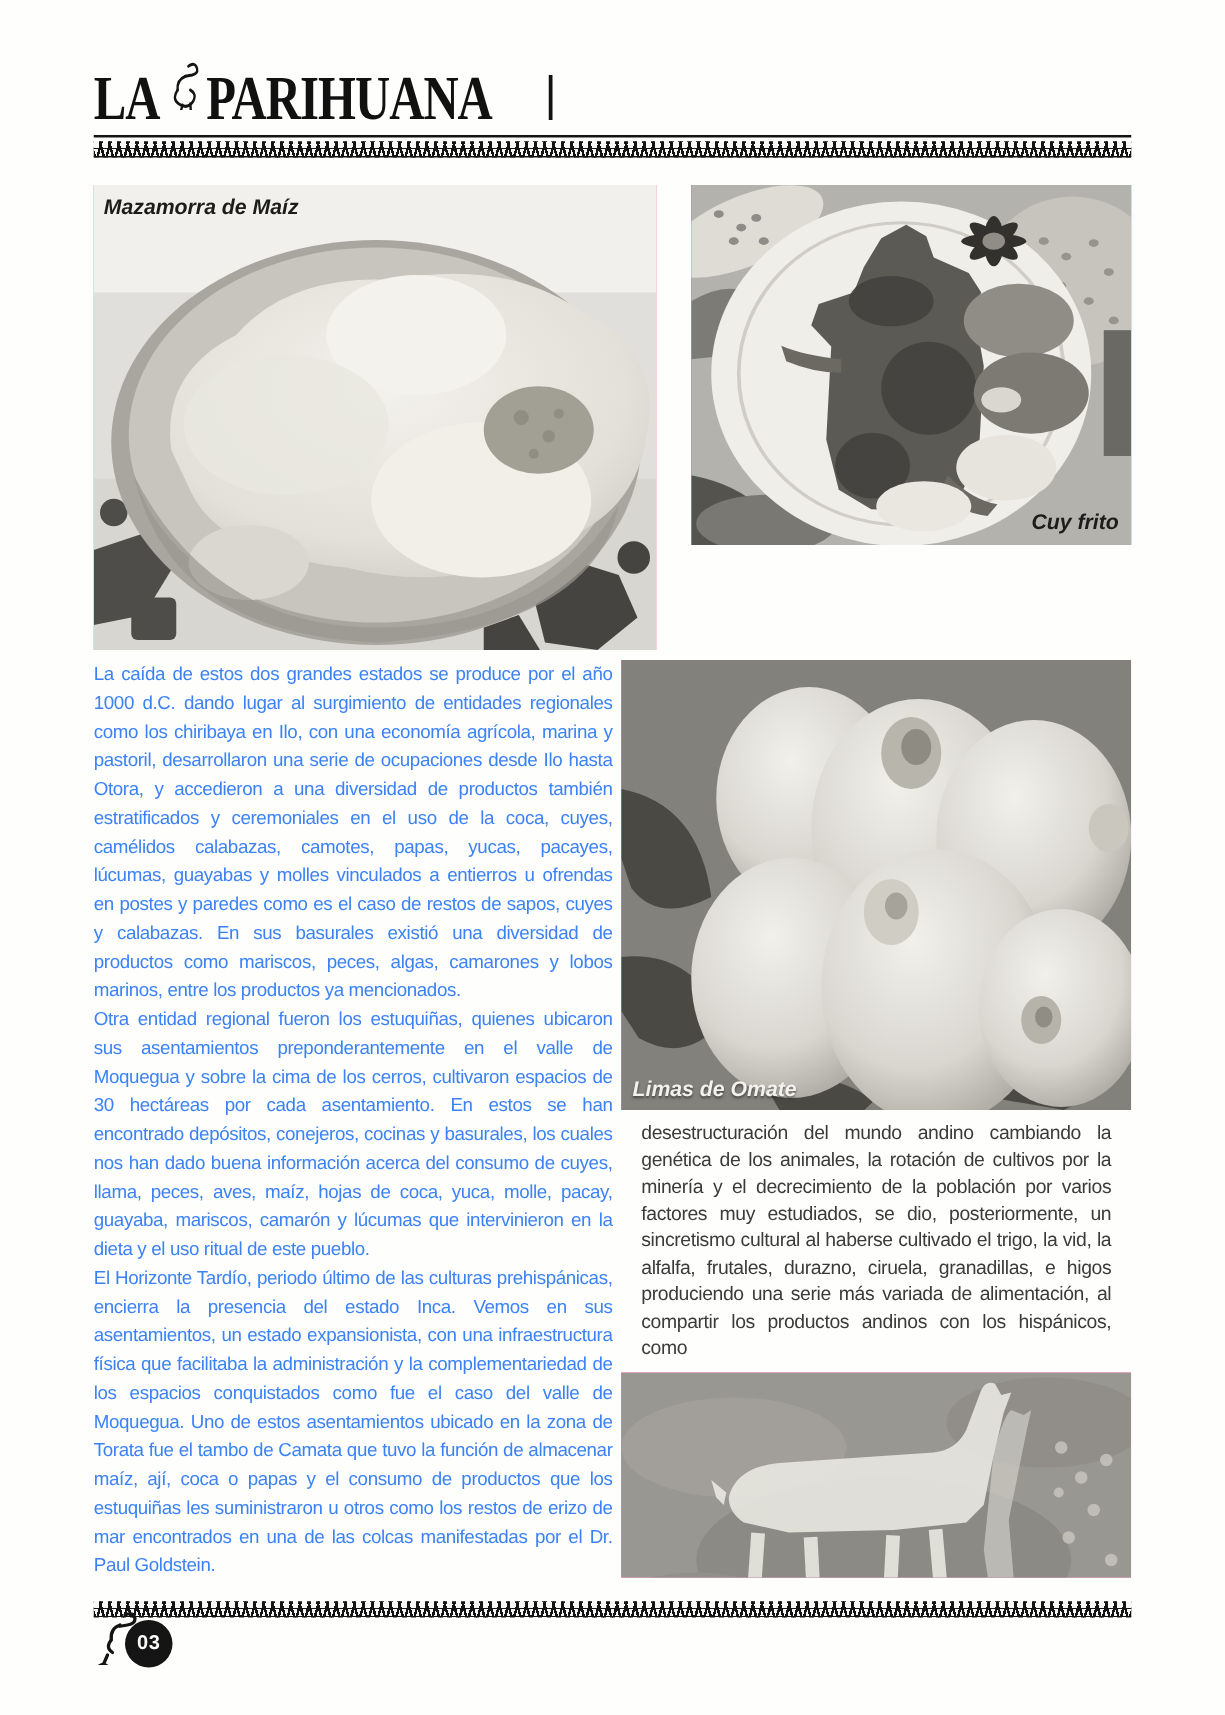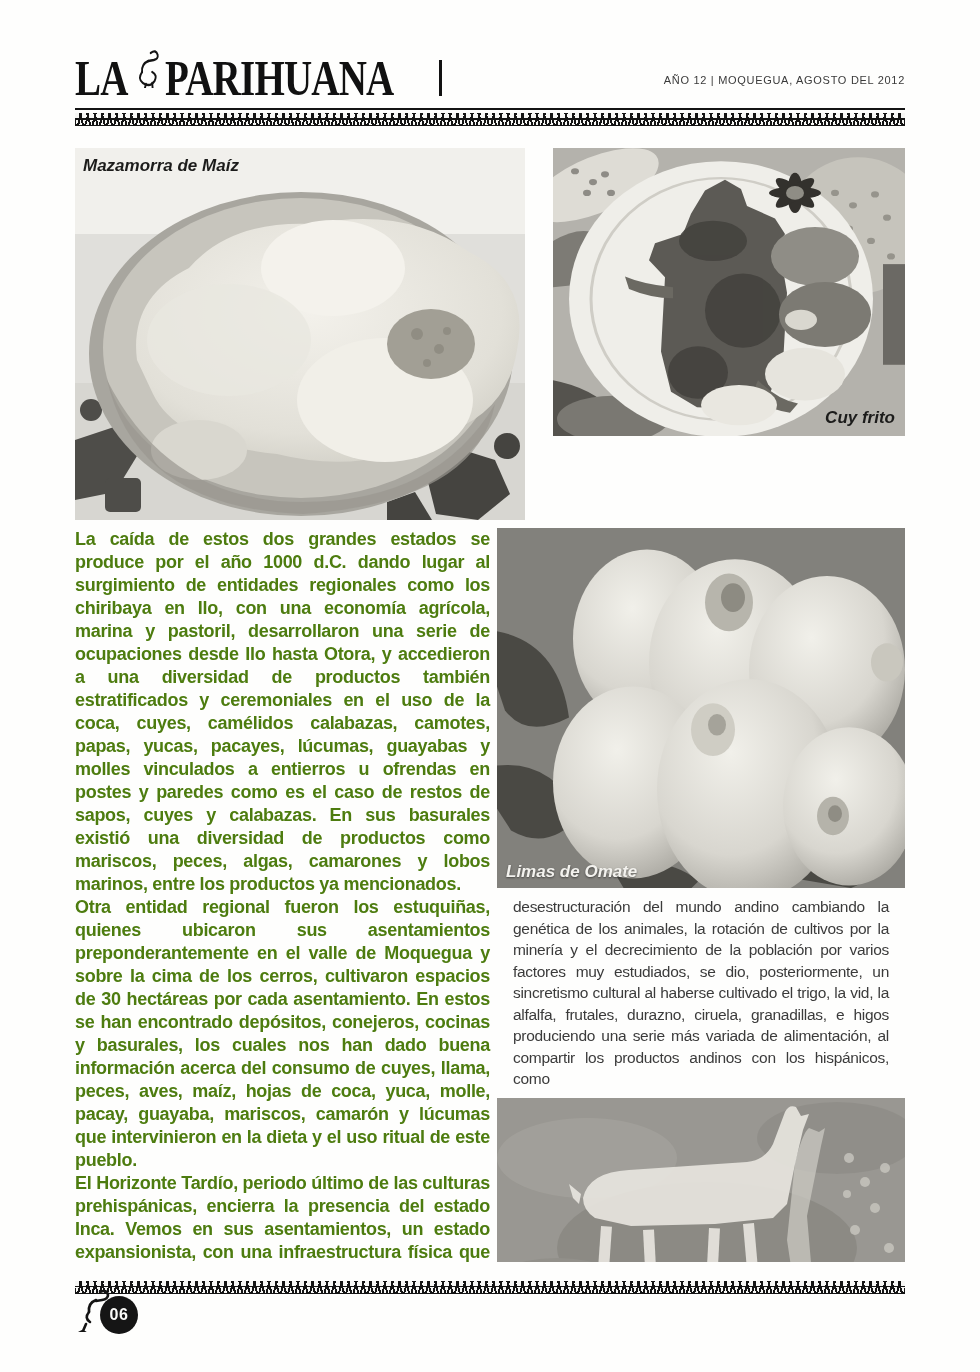--- a/index.html
+++ b/index.html
@@ -35,22 +35,22 @@
   .cap-tl { top:8px; left:8px; }
   .cap-br { bottom:8px; right:10px; }
   .cap-bl { bottom:6px; left:9px; }
   .cap-light { color:#f3f2ee; text-shadow:0 1px 2px rgba(20,20,20,.55); }
 
   
   .columns { position:absolute; left:75px; top:528px; width:830px; height:734px;
              display:flex; overflow:hidden; }
   .col-left { width:415px; margin-right:7px; }
   .col-right { width:408px; }
-  .col-left p { font-size:18px; line-height:23px; letter-spacing:-.3px;
-                color:#4d7c0f; text-align:justify;font-weight:bold; }
+  .col-left p { font-size:15px; line-height:23px; letter-spacing:-.3px;
+                color:#3b82f6; text-align:justify; }
   .col-right p { font-size:15.5px; line-height:21.5px; letter-spacing:-.3px;
                  color:#3b3b3b; text-align:justify; margin:8px 16px; }
   .fig-limas { width:408px; height:360px; }
   .fig-rupestre { width:408px; height:246px; }
 
   
   .footer-greca { position:absolute; left:75px; top:1278px; width:830px; }
   .page-badge { position:absolute; left:76px; top:1288px; width:76px; height:52px; }
   .badge-circle { position:absolute; left:24px; top:8px; width:38px; height:38px;
                   border-radius:50%; background:#151515; color:#fbfbf9;
@@ -74,21 +74,20 @@
               <path d="M19 13 q-9 3 -8 11"></path>
               <path d="M11 24 q-6 7 1 11 q9 5 15 -2 q4 -6 -3 -9"></path>
               <path d="M16 36 l-3 9 m0 0 l-5 3 m5 -3 l4 2"></path>
               <path d="M24 35 l1 10"></path>
             </g>
           </svg>
         </span>
         <span>PARIHUANA</span>
       </div>
       <div class="brand-divider"></div>
-      <div class="issue">AÑO 12 | MOQUEGUA, AGOSTO DEL 2012</div>
     </div>
     <div class="header-rule"></div>
     <div class="greca"></div>
   </div>
 
   <div class="photo-row">
 
     <figure class="fig-mazamorra">
       <svg viewBox="0 0 450 372" preserveAspectRatio="none">
         <defs>
@@ -283,16 +282,16 @@
     <span class="badge-bird">
       <svg width="40" height="44" viewBox="0 0 40 44">
         <g fill="none" stroke="#141414" stroke-width="2.6" stroke-linecap="round">
           <path d="M24 4 q7 -3 8 3 q0 4 -6 5 l-6 1"></path>
           <path d="M20 12 q-8 3 -7 12"></path>
           <path d="M13 24 q-5 6 1 10"></path>
           <path d="M10 36 l-3 7 m0 0 l-4 2 m4 -2 l3 2"></path>
         </g>
       </svg>
     </span>
-    <span class="badge-circle">06</span>
+    <span class="badge-circle">03</span>
   </div>
 
 </div>
 
 </body></html>

